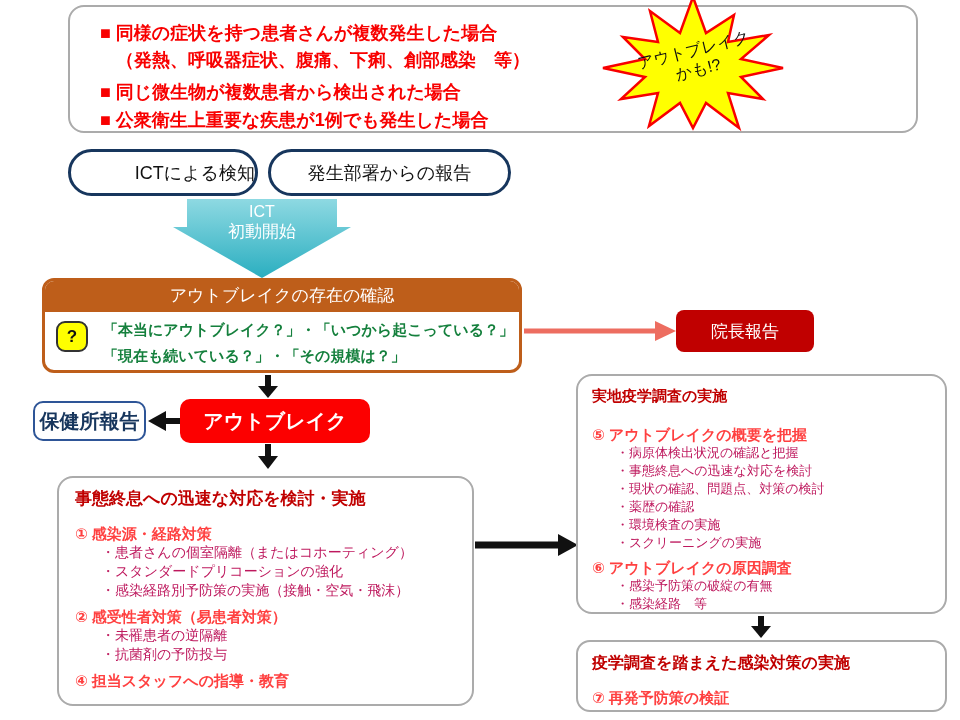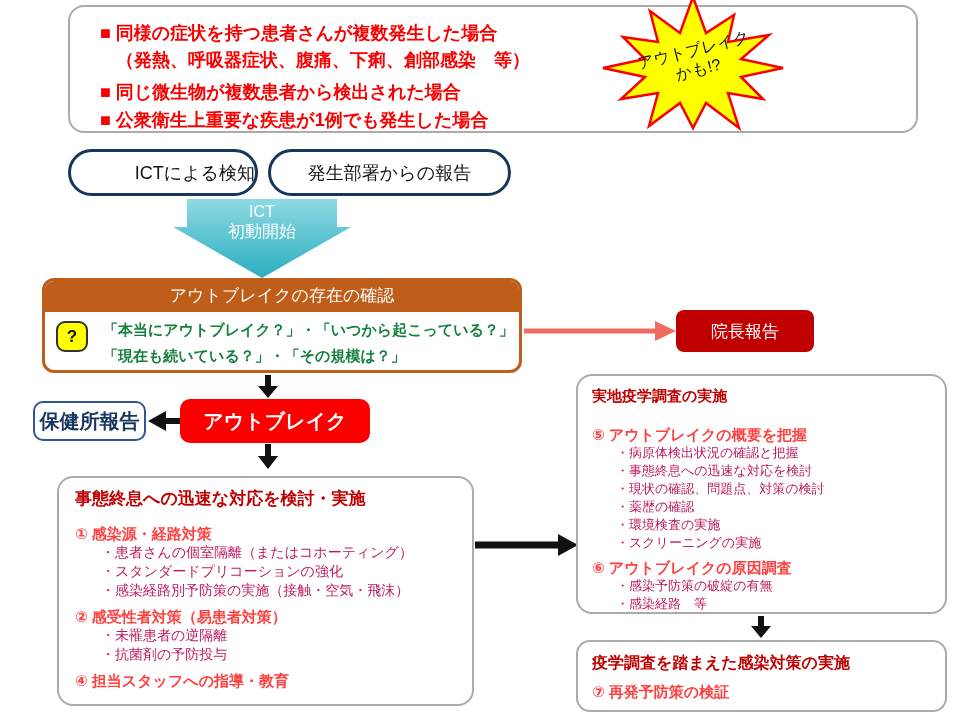--- a/index.html
+++ b/index.html
@@ -45,21 +45,21 @@
   .sub-line { color:#be185d; font-size:14px; line-height:19px; padding-left:26px; white-space:nowrap; }
 
   
   .survey-box { left:576px; top:374px; width:371px; height:240px; border:2px solid #ababab; border-radius:16px; background:#fff; padding:10px 4px 0 14px; z-index:2; }
   .survey-box .box-title { font-size:15px; line-height:19px; margin-bottom:20px; }
   .survey-box .item-red { margin-top:6px; }
   .survey-box .sub-line { font-size:13px; line-height:18px; padding-left:24px; }
 
   
   .final-box { left:576px; top:640px; width:371px; height:72px; border:2px solid #ababab; border-radius:14px; background:#fff; padding:11px 4px 0 14px; z-index:2; }
-  .final-title { color:#c00000; font-size:16px; font-weight:600; line-height:20px; margin-bottom:9px; white-space:nowrap; }
+  .final-title { color:#c00000; font-size:16px; font-weight:600; line-height:20px; margin-bottom:15px; white-space:nowrap; }
   .final-item { color:#ff4040; font-size:15px; font-weight:bold; line-height:19px; white-space:nowrap; }
 
   .overlay { left:0; top:0; width:960px; height:720px; z-index:1; pointer-events:none; }
 </style>
 </head>
 <body>
 
 <div id="canvas">
 
   <svg class="abs overlay" viewBox="0 0 960 720" xmlns="http://www.w3.org/2000/svg">

